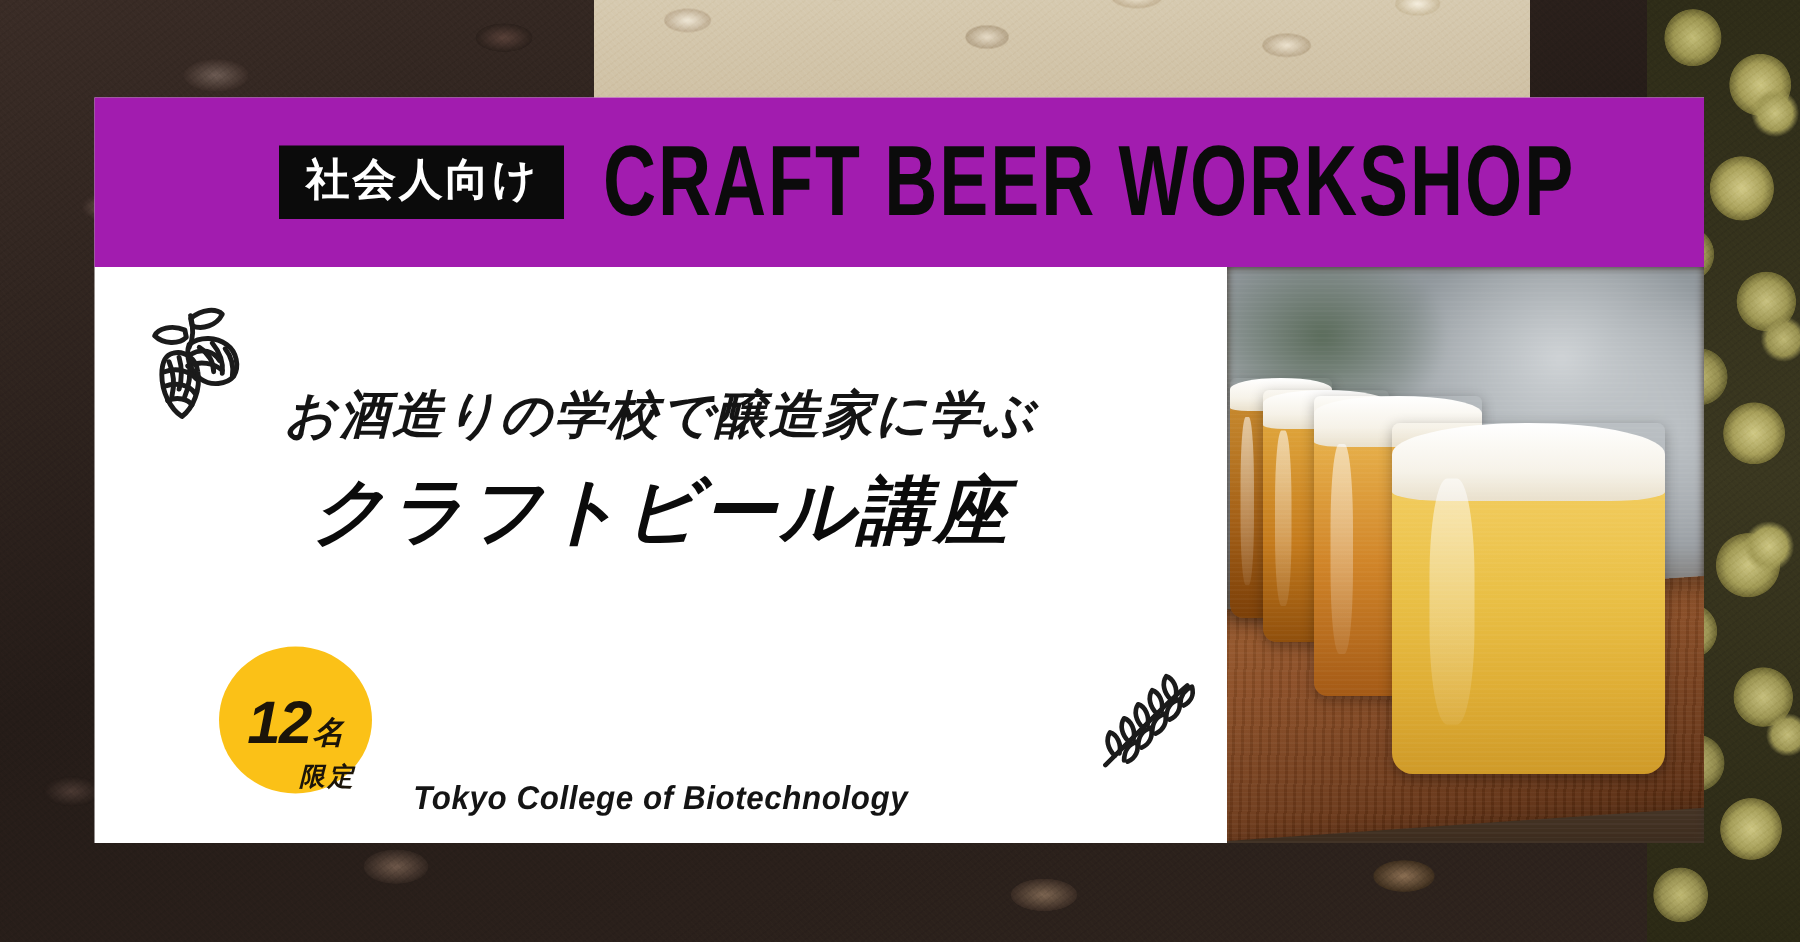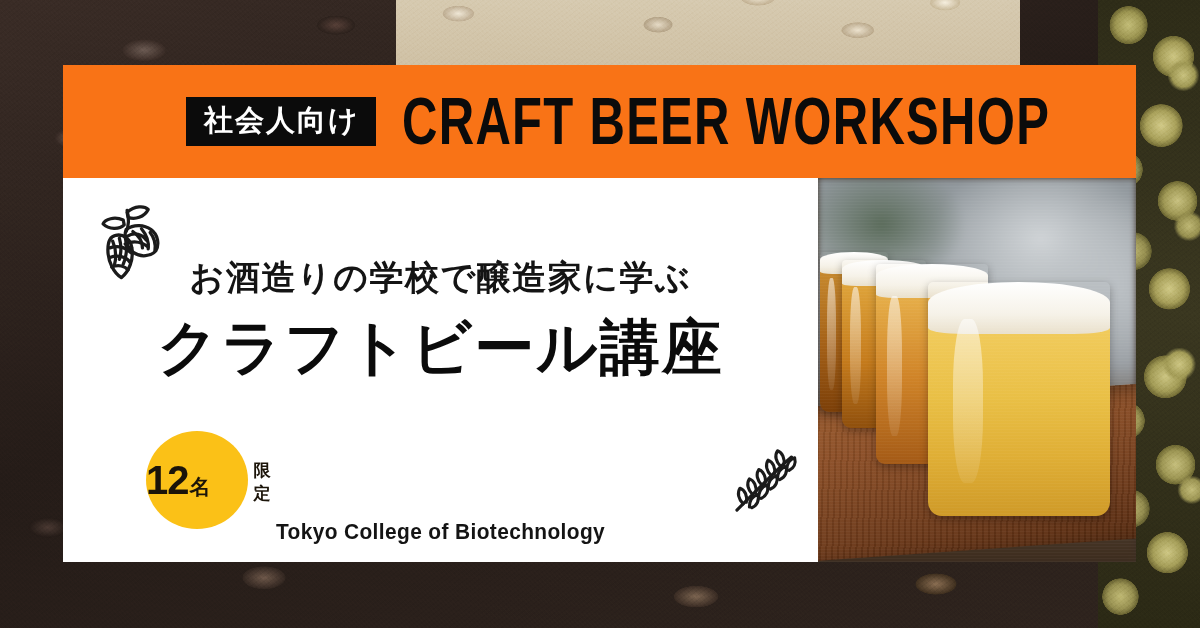--- a/index.html
+++ b/index.html
@@ -161,21 +161,21 @@
     background: #ffffff;
   }
 
   
   .header-bar {
     position: absolute;
     left: 0;
     top: 0;
     width: 1073px;
     height: 113px;
-    background: #f97316;
+    background: #a21caf;
     display: flex;
     align-items: center;
   }
   .audience-badge {
     margin-left: 123px;
     background: #0b0b0b;
     color: #ffffff;
     font-size: 29px;
     font-weight: 700;
     letter-spacing: 2px;
@@ -204,20 +204,21 @@
     width: 1073px;
     height: 384px;
   }
 
   .left-col {
     position: absolute;
     left: 0;
     top: 0;
     width: 755px;
     height: 384px;
+    font-style: italic;
   }
 
   .hop-icon {
     position: absolute;
     left: 18px;
     top: 19px;
     width: 96px;
     height: 96px;
   }
 
@@ -233,21 +234,21 @@
     letter-spacing: 1.5px;
     line-height: 1;
   }
 
   .main-title {
     position: absolute;
     left: 0;
     top: 135px;
     width: 755px;
     text-align: center;
-    font-size: 60px;
+    font-size: 49px;
     font-weight: 700;
     color: #0b0b0b;
     letter-spacing: 2px;
     line-height: 1.16;
     white-space: nowrap;
   }
 
   
   .info-row {
     position: absolute;
@@ -258,23 +259,23 @@
   }
   .seats-circle {
     position: absolute;
     left: 83px;
     top: 2px;
     width: 102px;
     height: 98px;
     border-radius: 50%;
     background: #fbc117;
     display: flex;
-    flex-direction: row;
+    flex-direction: column;
     align-items: center;
-    justify-content: space-between;
+    justify-content: flex-end;
     color: #1b1409;
   }
   .seats-top {
     display: flex;
     align-items: baseline;
     line-height: 1;
   }
   .seats-num {
     font-size: 40px;
     font-weight: 700;

